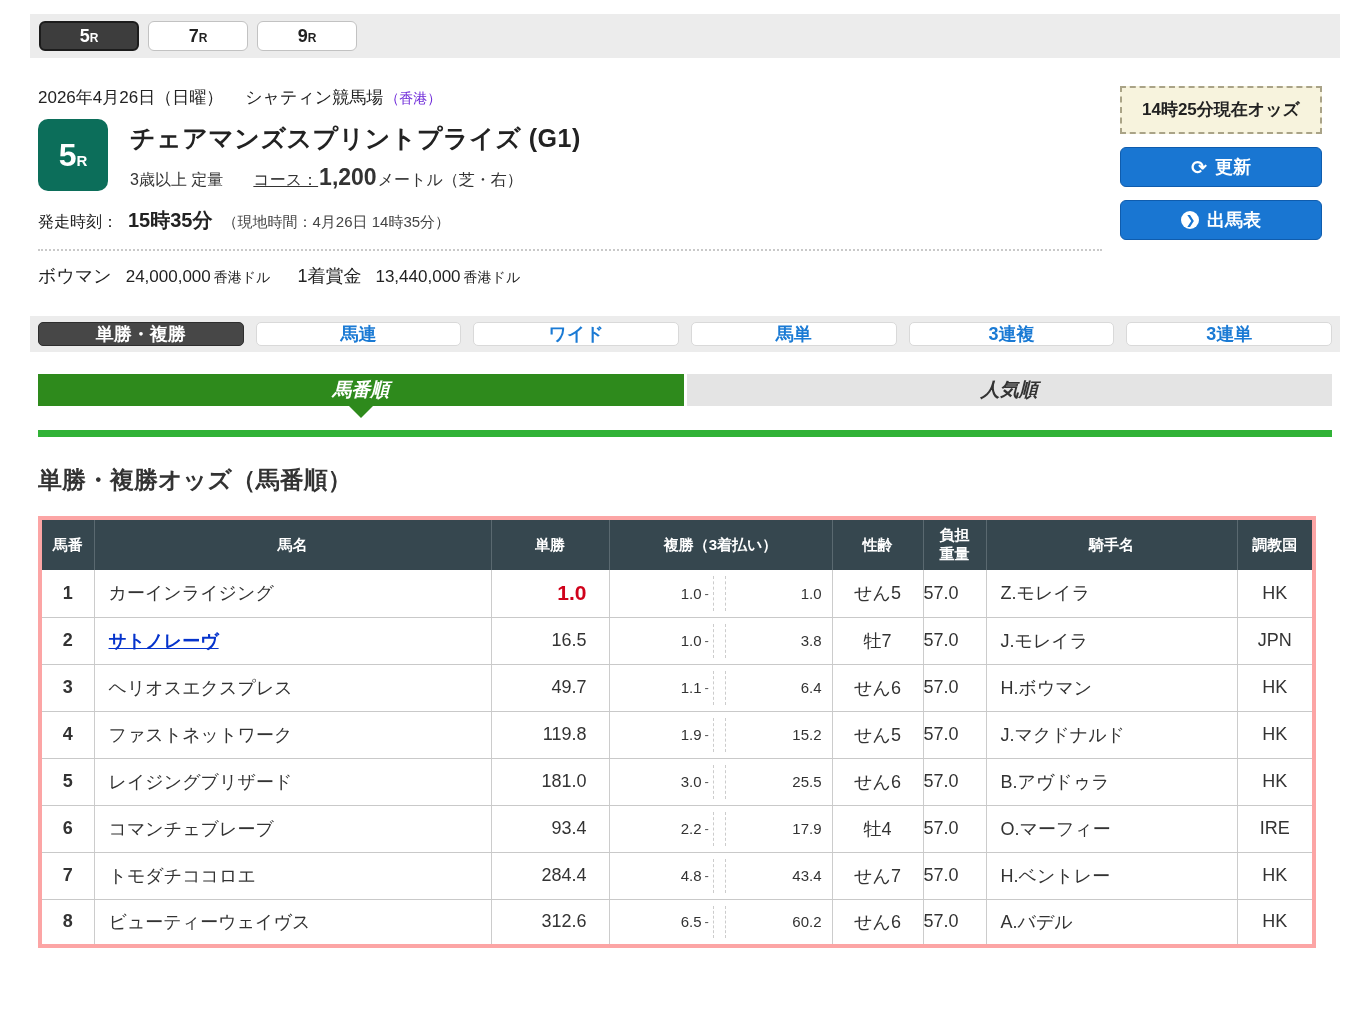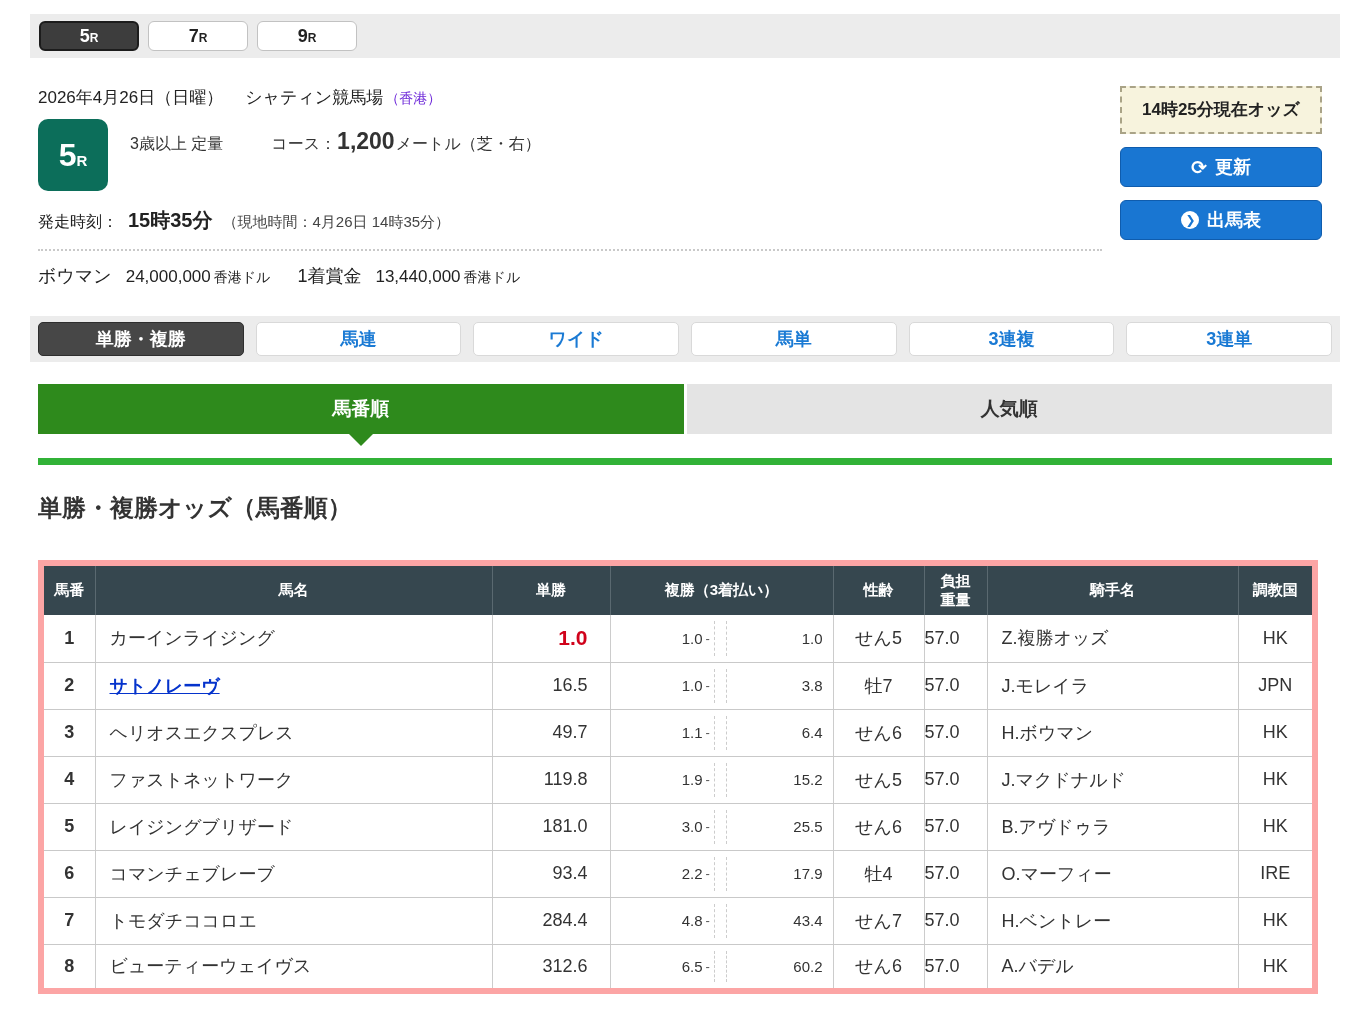--- a/index.html
+++ b/index.html
@@ -25,21 +25,21 @@
   .date-line .venue-note { font-size:14px; color:#6d28d9; margin-left:2px; }
   .race-row { display:flex; margin-top:10px; }
   .badge {
     width:70px; height:72px; background:#0c6e5a; border-radius:10px; color:#fff;
     display:flex; align-items:center; justify-content:center; flex:none; margin-right:22px;
   }
   .badge .bnum { font-size:32px; font-weight:bold; }
   .badge .bsuf { font-size:15px; font-weight:bold; margin-top:10px; }
   .race-info .title { font-size:25px; font-weight:bold; color:#222; margin-top:3px; letter-spacing:.5px; }
   .race-info .sub { font-size:16px; margin-top:9px; color:#333; display:flex; align-items:baseline; }
-  .race-info .sub .course-label { margin-left:48px; }
+  .race-info .sub .course-label { margin-left:30px;text-decoration:underline; }
   .race-info .sub .distance { font-size:23px; font-weight:bold; margin:0 1px; }
   .start-line { margin-top:16px; font-size:16px; color:#222; }
   .start-line .start-time { font-size:20px; font-weight:bold; margin-left:10px; }
   .start-line .start-local { font-size:15px; color:#444; margin-left:10px; }
   .dotted { border-top:2px dotted #c9c9c9; margin:15px 0 13px; }
   .prize-line { font-size:18px; color:#222; display:flex; align-items:baseline; }
   .prize-line .pnum { font-size:17px; margin-left:14px; }
   .prize-line .punit { font-size:14px; margin-left:3px; }
   .prize-line .plabel2 { margin-left:27px; }
   
@@ -55,42 +55,42 @@
     font-family:"Liberation Sans","DejaVu Sans",sans-serif;
   }
   .refresh-glyph { font-size:19px; font-weight:bold; }
   .arrow-circle {
     width:18px; height:18px; background:#fff; color:#1976d2; border-radius:50%;
     font-size:12px; font-weight:bold; display:flex; align-items:center; justify-content:center; padding-left:1px;
   }
   
   .bet-strip { margin:28px 30px 0; background:#ececec; padding:6px 8px; display:flex; gap:12px; }
   .bet-tab {
-    flex:1; height:34px; border-radius:5px; font-size:18px; font-weight:bold;
+    flex:1; height:24px; border-radius:5px; font-size:18px; font-weight:bold;
     display:flex; align-items:center; justify-content:center;
     background:#fff; color:#1a7ad4; border:1px solid #d9d9d9; cursor:pointer;
     font-family:"Liberation Sans","DejaVu Sans",sans-serif;
   }
   .bet-tab.active { background:#474747; color:#fff; border-color:#2e2e2e; }
   
   .sort-tabs { margin:22px 38px 0; display:flex; gap:3px; }
   .sort-tab {
-    flex:1; height:50px; display:flex; align-items:center; justify-content:center;
-    font-size:19px; font-weight:bold; background:#e4e4e4; color:#333; cursor:pointer; position:relative;
+    flex:1; height:32px; display:flex; align-items:center; justify-content:center;
+    font-size:19px; font-weight:bold; background:#e4e4e4; color:#333; cursor:pointer; position:relative;font-style:italic;
   }
   .sort-tab.active { background:#2e8a1c; color:#fff; }
   .pointer {
     position:absolute; left:50%; bottom:-12px; transform:translateX(-50%);
     width:0; height:0; border-left:12px solid transparent; border-right:12px solid transparent;
     border-top:12px solid #2e8a1c;
   }
   .green-bar { margin:24px 38px 0; height:7px; background:#31b237; }
   .section-title { margin:27px 38px 0; font-size:24px; font-weight:bold; color:#333; }
   
-  .odds-table { margin:36px 38px 0; width:1274px; border-collapse:collapse; table-layout:fixed; border:6px solid #fca5a5;padding-left:17px; }
+  .odds-table { margin:20px 38px 0; width:1274px; border-collapse:collapse; table-layout:fixed; border:4px solid #fca5a5;padding-left:17px; }
   .odds-table th {
     background:#36474f; color:#fff; font-size:15px; font-weight:bold; height:52px;
     border-right:1px solid #5a6970; text-align:center; line-height:1.25;
   }
   .odds-table th:last-child { border-right:1px solid #36474f; }
   .odds-table td { height:47px; border-bottom:1px solid #c9c9c9; border-right:1px solid #ccc; font-size:18px; color:#333; background:#fff; }
   .odds-table td:last-child { border-right:none; }
   .odds-table tr:last-child td { border-bottom:none; }
   .td-num { text-align:center; font-weight:bold; }
   .td-name { padding-left:14px; }
@@ -130,20 +130,21 @@
   <div class="header-left">
     <div class="date-line">
       <span>2026年4月26日（日曜）</span><span class="venue">シャティン競馬場</span><span class="venue-note">（香港）</span>
     </div>
     <div class="race-row">
       <div class="badge">
         <span class="bnum">5</span>
           <span class="bsuf">R</span>
       </div>
       <div class="race-info">
+        <div class="title">チェアマンズスプリントプライズ (G1)</div>
         <div class="sub">
           <span>3歳以上 定量</span>
           <span class="course-label">コース：</span>
             <span class="distance">1,200</span>
             <span>メートル（芝・右）</span>
         </div>
       </div>
     </div>
     <div class="start-line">
       <span>発走時刻：</span><span class="start-time">15時35分</span><span class="start-local">（現地時間：4月26日 14時35分）</span>
@@ -228,21 +229,21 @@
     <td class="td-place">
       <div class="place-cell">
         <span class="place-low">1.0</span>
         <span class="place-dash">-</span>
         <span class="dash-gap"></span>
         <span class="place-high">1.0</span>
       </div>
     </td>
     <td class="td-sex">せん5</td>
     <td class="td-weight">57.0</td>
-    <td class="td-jockey">Z.複勝オッズ</td>
+    <td class="td-jockey">Z.モレイラ</td>
     <td class="td-country">HK</td>
   </tr>
 
   <tr>
     <td class="td-num">2</td>
     <td class="td-name"><span class="horse-name link">サトノレーヴ</span></td>
     <td class="td-win"><span class="win-odds">16.5</span></td>
     <td class="td-place">
       <div class="place-cell">
         <span class="place-low">1.0</span>

